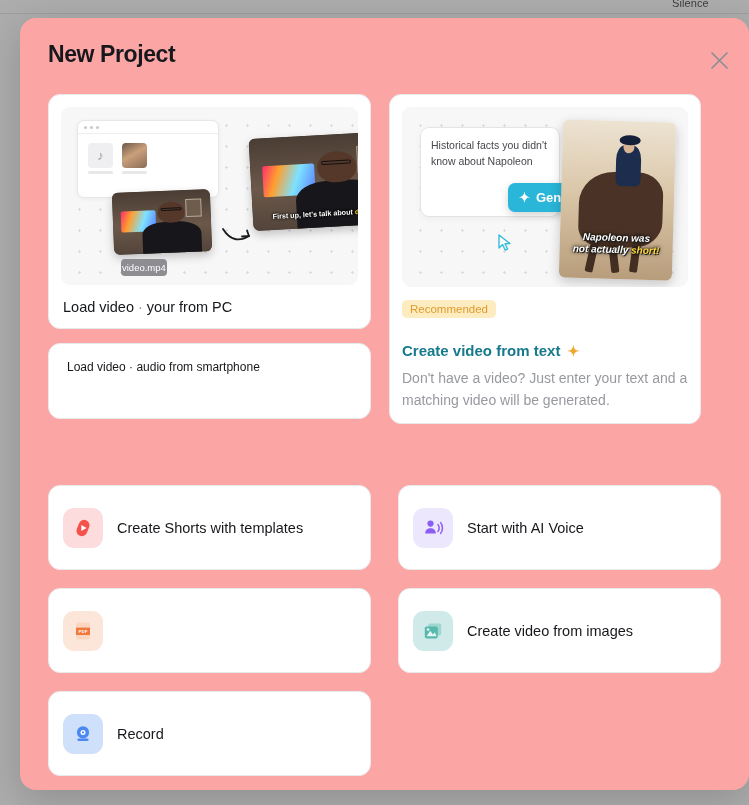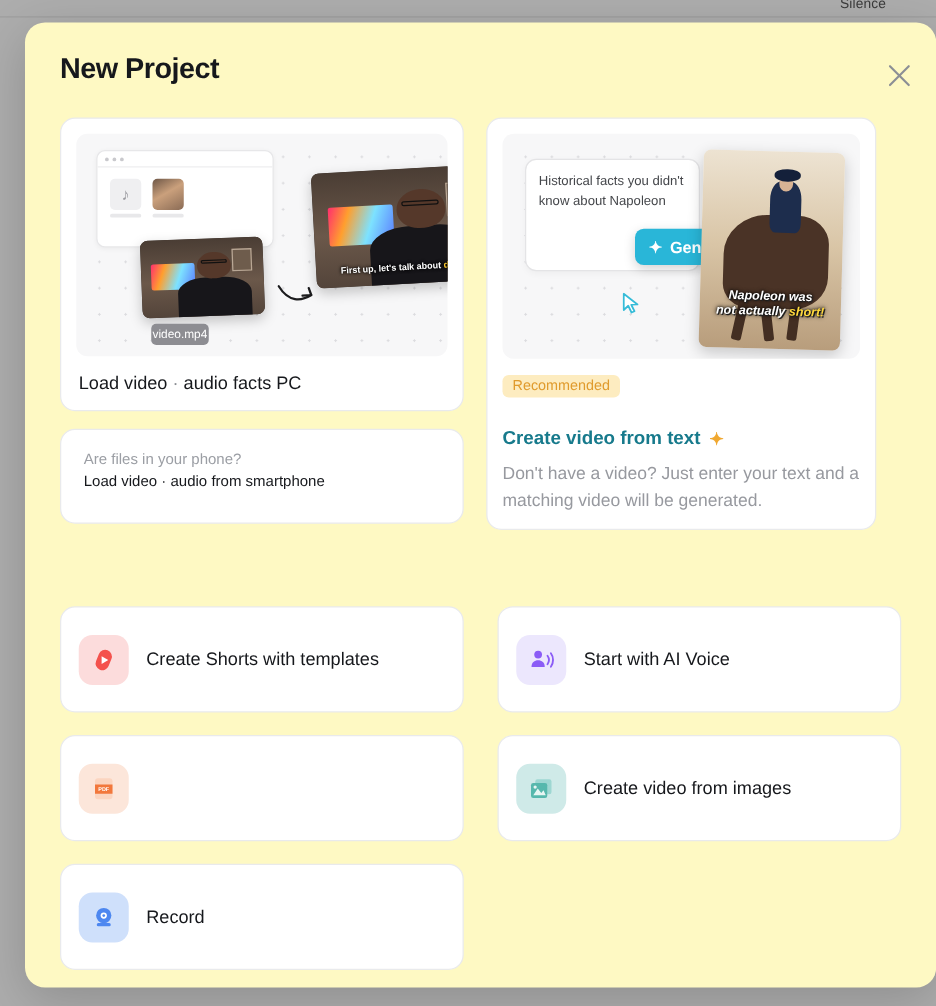--- a/index.html
+++ b/index.html
@@ -41,21 +41,21 @@
   
   #overlay {
     position: absolute; inset: 0;
     background: rgba(60,60,60,0.42);
   }
 
   
   #modal {
     position: absolute;
     left: 20px; top: 18px; width: 729px; height: 772px;
-    background: #fef9c3;
+    background: #fca5a5;
     border-radius: 16px;
     box-shadow: 0 10px 40px rgba(0,0,0,.18);
     overflow: hidden;
   }
   .modal-title {
     position: absolute; left: 28px; top: 23px;
     font-size: 23px; font-weight: bold; color: #16181c; letter-spacing: -0.4px;
   }
   .close-btn {
     position: absolute; right: 16px; top: 28px;
@@ -364,26 +364,25 @@
               <div class="glasses"></div>
             <div class="vid-caption">
               <span>First up, let's talk about </span><span class="hl">design</span>
             </div>
           </div>
         </div>
 
         <div class="card-label">
           <span>Load video</span>
           <span class="dot">·</span>
-          <span>audio facts PC</span>
+          <span>your from PC</span>
         </div>
       </div>
 
       <div class="card card-phone">
-        <div class="card-sub">Are files in your phone?</div>
         <div class="card-strong">
           <span>Load video</span>
           <span class="dot">·</span>
           <span>audio from smartphone</span>
         </div>
       </div>
 
     </div>
 
     <div class="col col-right">

